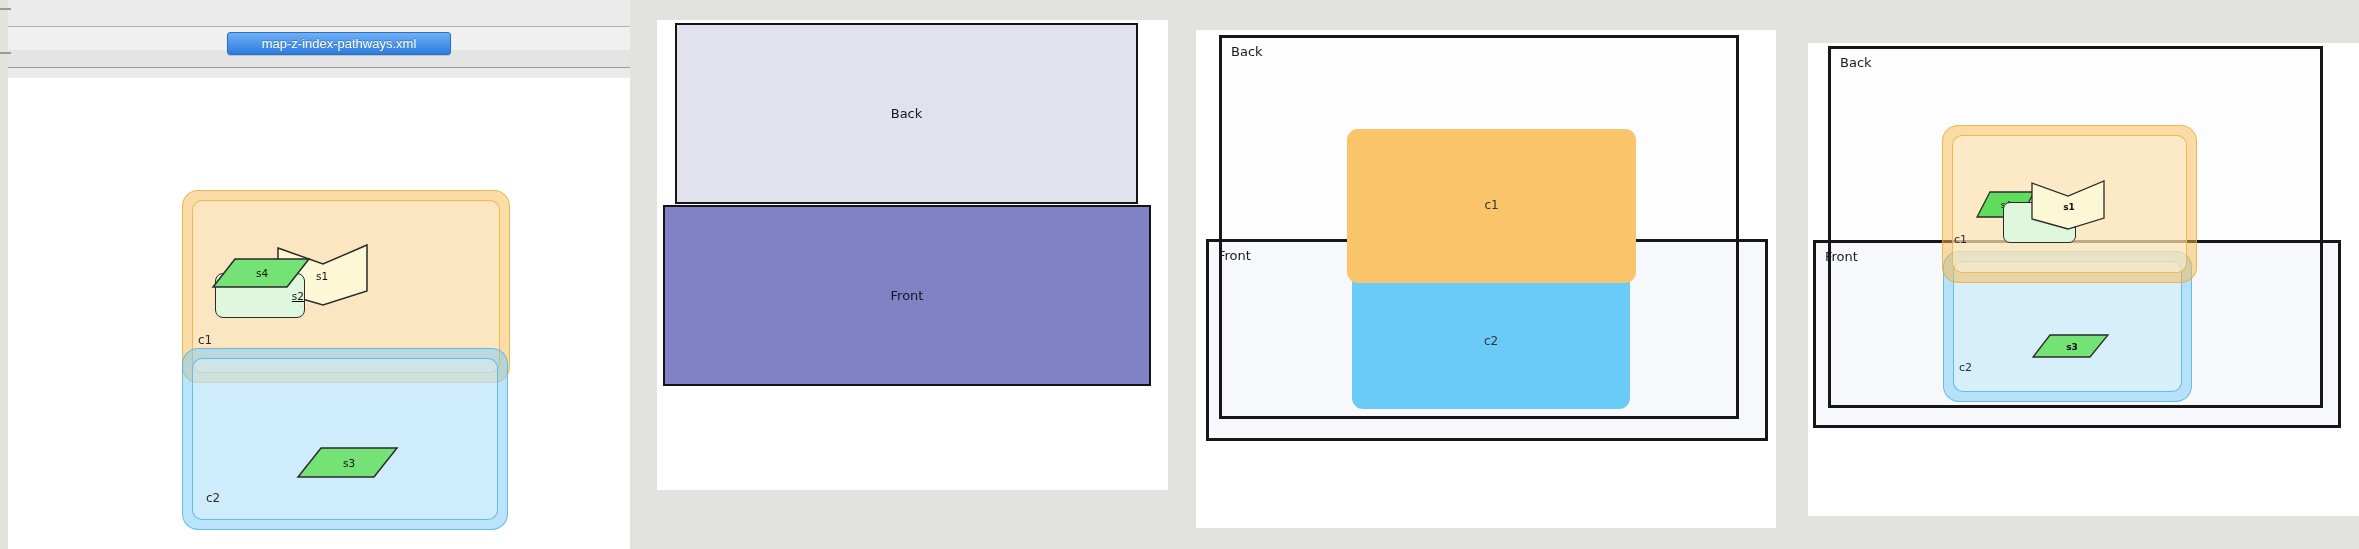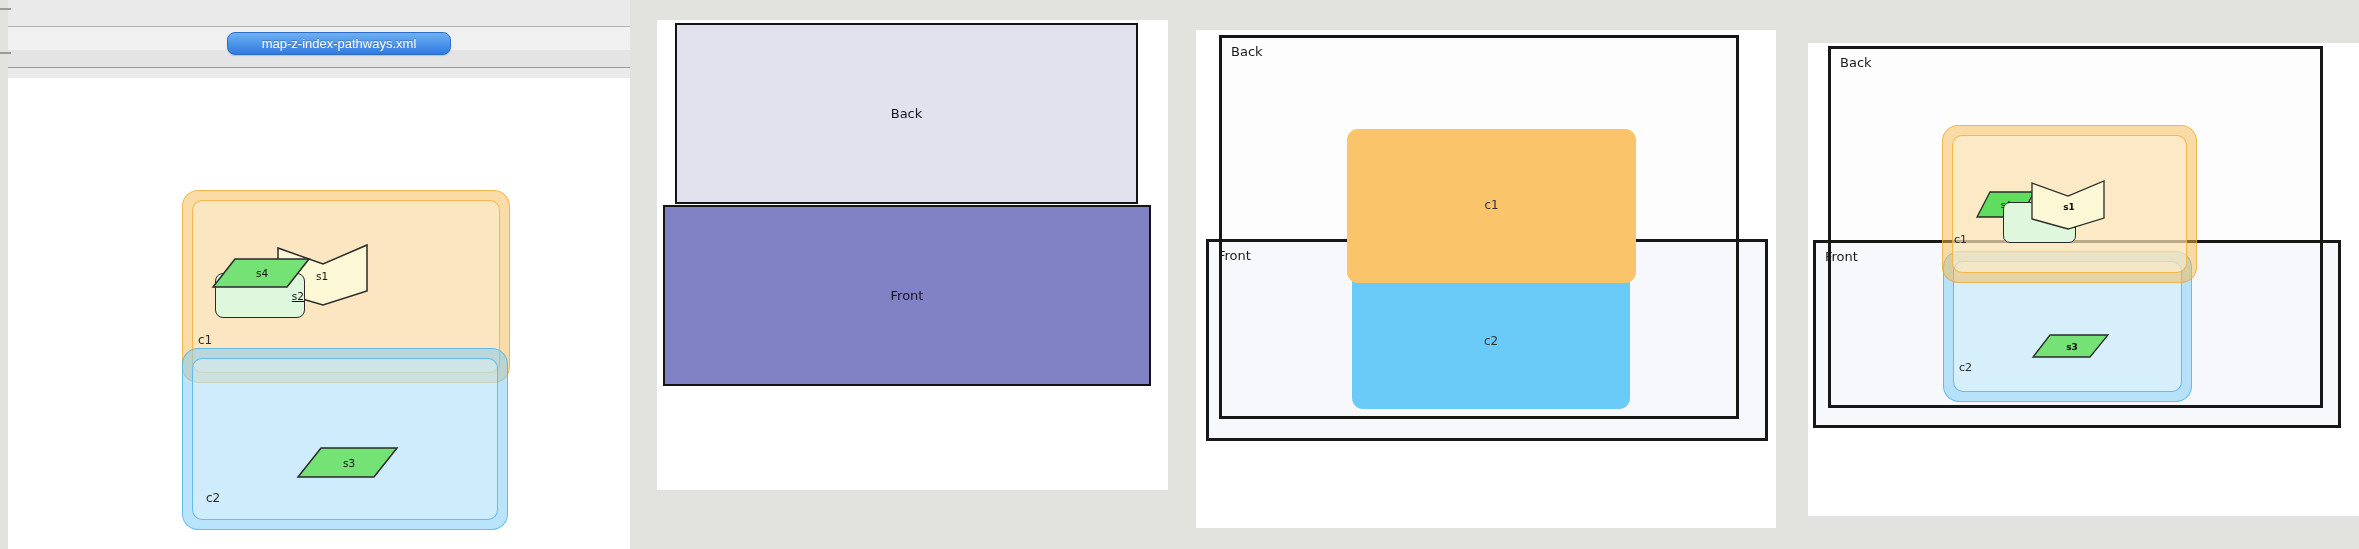--- a/index.html
+++ b/index.html
@@ -10,21 +10,21 @@
     -webkit-font-smoothing:antialiased;
   }
   .abs{position:absolute;box-sizing:border-box;}
   .white{background:#ffffff;}
   
   .toolbar{background:#eaeaea;}
   .tb-line{background:#b2b2b2;height:1px;}
   .tb-line2{background:#9a9a9a;height:1px;}
   .tb-dash{background:#9a9a9a;height:2px;}
   .tab{
-    border-radius:8px;
+    border-radius:3px;
     background:linear-gradient(#6fb0f4,#2e7cdf);
     border:1px solid #2b6fc9;
     color:#fff;font-size:13px;line-height:21px;text-align:center;
     font-family:"Liberation Sans",sans-serif;font-weight:500;
     text-shadow:0 -1px 0 rgba(0,0,0,0.25);
     box-shadow:0 1px 1px rgba(0,0,0,0.15);
   }
   
   .krect{border:3px solid #171717;}
   .krect2{border:2.5px solid #141414;}

